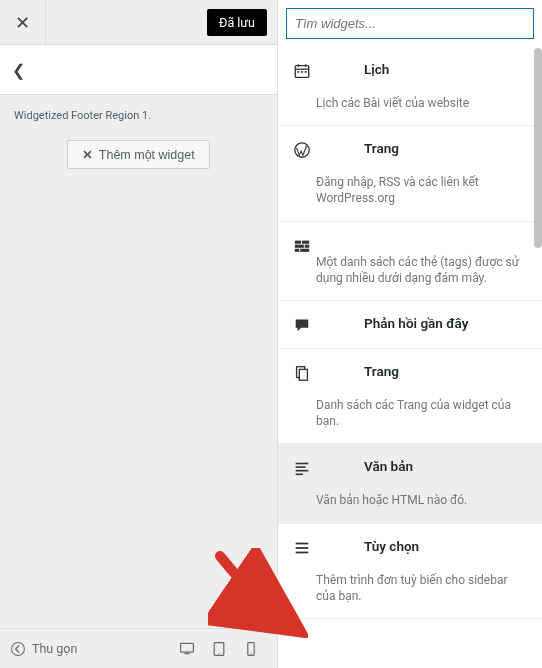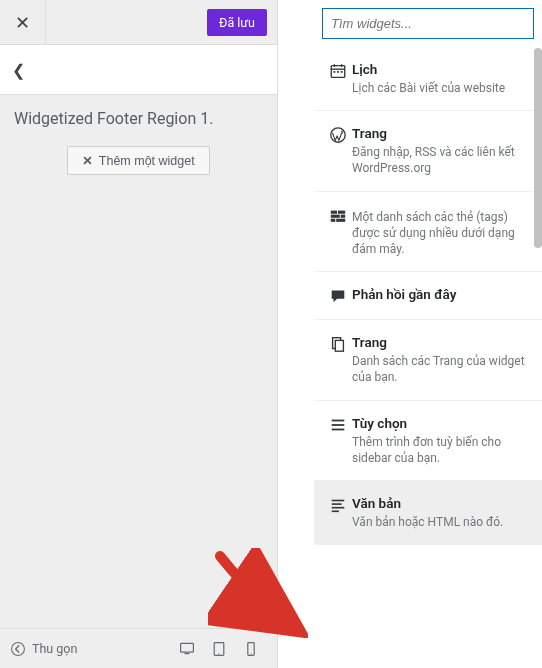--- a/index.html
+++ b/index.html
@@ -2,44 +2,44 @@
 <html><head>
 <meta charset="utf-8">
 <style>
   * { box-sizing: border-box; margin: 0; padding: 0; }
   html, body { width: 542px; height: 668px; font-family: -apple-system, BlinkMacSystemFont, "Segoe UI", Roboto, sans-serif; font-size: 13px; color: #555d66; overflow: hidden; background: #fff; }
   .app { display: flex; width: 542px; height: 668px; }
   .left-pane { width: 277px; background: #eee; display: flex; flex-direction: column; position: relative; }
   .topbar { height: 45px; display: flex; align-items: stretch; border-bottom: 1px solid #ddd; }
   .close-btn { width: 46px; display:flex; align-items:center; justify-content:center; border-right:1px solid #ddd; background:#eee; cursor:pointer; color:#444; font-size:18px; }
   .saved-area { flex:1; display:flex; align-items:center; justify-content:flex-end; padding-right:10px; background:#eee; }
-  .saved-pill { background:#6d28d9; color:#fff; padding:6px 12px; border-radius:2px; font-size:12.5px; }
+  .saved-pill { background:#000000; color:#fff; padding:6px 12px; border-radius:2px; font-size:12.5px; }
   .section-head { background:#fff; border-bottom:1px solid #ddd; padding:10px 12px 14px 12px; display:flex; align-items:center; }
   .back-chev { width:24px; color:#444; font-size:16px; cursor:pointer; padding-top:6px; }
   .section-titles { flex:1; padding-left:6px; }
   .breadcrumb { font-size:12px; color:#555d66; }
   .section-name { font-size:19px; color:#32373c; margin-top:2px; font-weight:400; }
-  .desc { padding:14px 14px 0 14px; font-size:16px; color:#555d66; }
+  .desc { padding:14px 14px 0 14px; font-size:11px; color:#555d66; }
   .add-row { padding:18px 0 0 0; display:flex; justify-content:center; }
   .add-btn { background:#f7f7f7; border:1px solid #ccc; padding:6px 14px; font-size:12.5px; color:#555d66; cursor:pointer; border-radius:2px; display:flex; align-items:center; gap:6px; }
   .add-btn .x { font-weight:bold; color:#555d66; }
   .footer-bar { position:absolute; bottom:0; left:0; right:0; height:40px; background:#eee; border-top:1px solid #ddd; display:flex; align-items:center; padding:0 10px; gap:12px; color:#656a6e; font-size:12.5px; }
   .footer-bar .collapse { display:flex; align-items:center; gap:6px; cursor:pointer; }
   .footer-bar .devices { margin-left:auto; display:flex; gap:16px; margin-right:8px; }
   .dev-icon { width:16px; height:16px; color:#656a6e; cursor:pointer; display:flex; align-items:center; justify-content:center; }
-  .right-pane { flex:1; background:#fff; display:flex; flex-direction:column; position:relative; border-left:1px solid #ddd;padding-left:36px; }
+  .right-pane { flex:1; background:#fff; display:flex; flex-direction:column; position:relative; border-left:1px solid #ddd; }
   .search-wrap { padding:8px; }
   .search-input { width:100%; height:31px; padding:4px 8px; border:1px solid #0073aa; font-size:13px; color:#72777c; outline:none; font-style: italic;}
   .widget-list { flex:1; overflow-y:auto; overflow-x:hidden; position:relative; }
   .widget-item { display:flex; padding:14px 10px 14px 10px; border-bottom:1px solid #eee; cursor:pointer; }
   .widget-item.highlight { background:#eeeeee; }
   .wi-icon { width:28px; flex:none; color:#32373c; padding-top:1px; display:flex; justify-content:center; }
   .wi-text { flex:1; padding-right:6px; }
-  .wi-title { font-size:13.5px; font-weight:600; color:#23282d; }
-  .wi-desc { font-size:12px; color:#72777c; margin-top:3px; line-height:1.35; }
+  .wi-title { font-size:13.5px; font-weight:600; color:#23282d;margin-left:48px; }
+  .wi-desc { font-size:12px; color:#72777c; margin-top:18px; line-height:1.35; }
   .scroll-hint { position:absolute; right:0; top:48px; width:8px; height:200px; background:#c1c1c1; border-radius:4px; }
   .arrow-annot { position:absolute; left:208px; top:548px; pointer-events:none; z-index:50; }
   svg.iconsvg { width:16px; height:16px; display:block; }
   svg.iconsvg18 { width:18px; height:18px; display:block; }
   .footer-bar .chev-left { font-size:14px; }
 </style>
 </head>
 <body>
 
 <div class="app">
@@ -166,45 +166,45 @@
             <svg xmlns="http://www.w3.org/2000/svg" viewBox="0 0 20 20" class="iconsvg18">
               <rect x="4" y="3" width="9" height="12" fill="none" stroke="#32373c" stroke-width="1.5"></rect>
               <rect x="7" y="6" width="9" height="12" fill="#fff" stroke="#32373c" stroke-width="1.5"></rect>
             </svg>
           </div>
           <div class="wi-text">
             <div class="wi-title">Trang</div>
             <div class="wi-desc">Danh sách các Trang của widget của bạn.</div>
           </div>
         </div>
-        <div class="widget-item">
-          <div class="wi-icon">
-            <svg xmlns="http://www.w3.org/2000/svg" viewBox="0 0 20 20" class="iconsvg18">
-              <line x1="3" y1="5" x2="17" y2="5" stroke="#32373c" stroke-width="2"></line>
-              <line x1="3" y1="10" x2="17" y2="10" stroke="#32373c" stroke-width="2"></line>
-              <line x1="3" y1="15" x2="17" y2="15" stroke="#32373c" stroke-width="2"></line>
-            </svg>
-          </div>
-          <div class="wi-text">
-            <div class="wi-title">Tùy chọn</div>
-            <div class="wi-desc">Thêm trình đơn tuỳ biến cho sidebar của bạn.</div>
-          </div>
-        </div>
         <div class="widget-item highlight">
           <div class="wi-icon">
             <svg xmlns="http://www.w3.org/2000/svg" viewBox="0 0 20 20" class="iconsvg18">
               <line x1="3" y1="5" x2="17" y2="5" stroke="#32373c" stroke-width="1.8"></line>
               <line x1="3" y1="9" x2="14" y2="9" stroke="#32373c" stroke-width="1.8"></line>
               <line x1="3" y1="13" x2="17" y2="13" stroke="#32373c" stroke-width="1.8"></line>
               <line x1="3" y1="17" x2="11" y2="17" stroke="#32373c" stroke-width="1.8"></line>
             </svg>
           </div>
           <div class="wi-text">
             <div class="wi-title">Văn bản</div>
             <div class="wi-desc">Văn bản hoặc HTML nào đó.</div>
+          </div>
+        </div>
+        <div class="widget-item">
+          <div class="wi-icon">
+            <svg xmlns="http://www.w3.org/2000/svg" viewBox="0 0 20 20" class="iconsvg18">
+              <line x1="3" y1="5" x2="17" y2="5" stroke="#32373c" stroke-width="2"></line>
+              <line x1="3" y1="10" x2="17" y2="10" stroke="#32373c" stroke-width="2"></line>
+              <line x1="3" y1="15" x2="17" y2="15" stroke="#32373c" stroke-width="2"></line>
+            </svg>
+          </div>
+          <div class="wi-text">
+            <div class="wi-title">Tùy chọn</div>
+            <div class="wi-desc">Thêm trình đơn tuỳ biến cho sidebar của bạn.</div>
           </div>
         </div>
       </div>
     <div class="scroll-hint"></div>
   </div>
 
   <div class="arrow-annot">
     <svg width="100" height="90" viewBox="0 0 100 90">
       <defs>
         <marker id="ahead" markerWidth="12" markerHeight="12" refX="7" refY="5" orient="auto">

